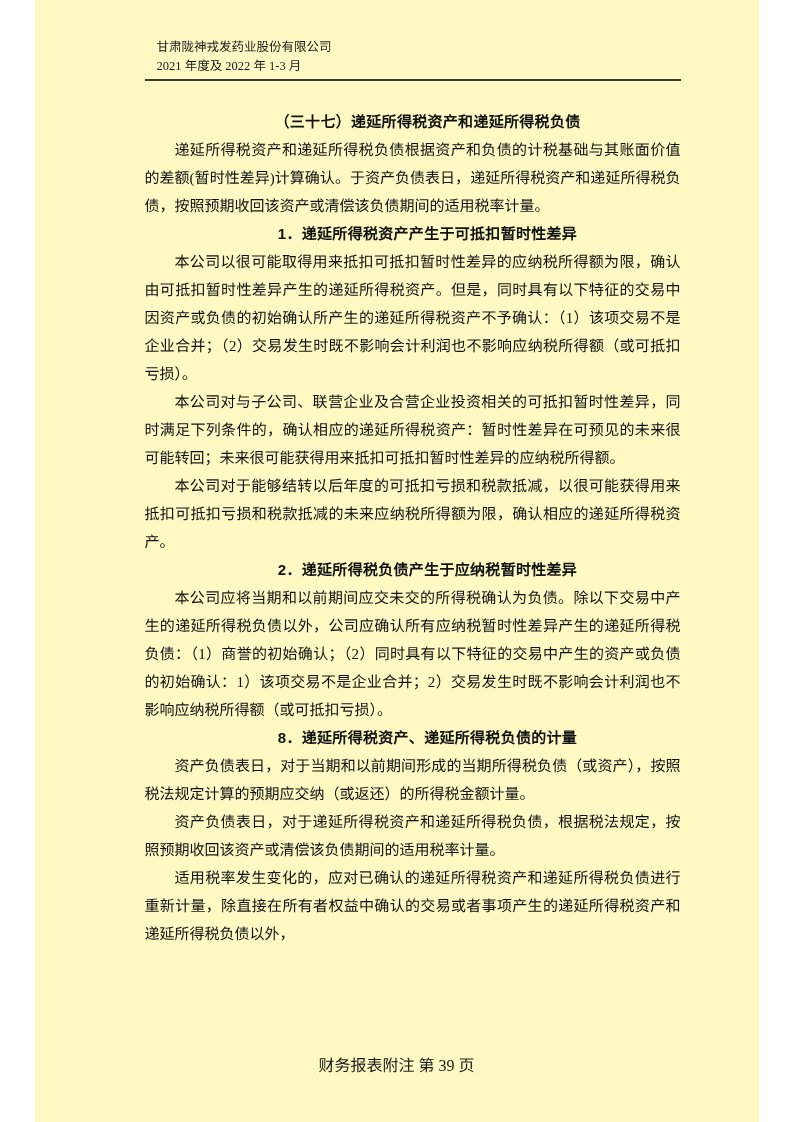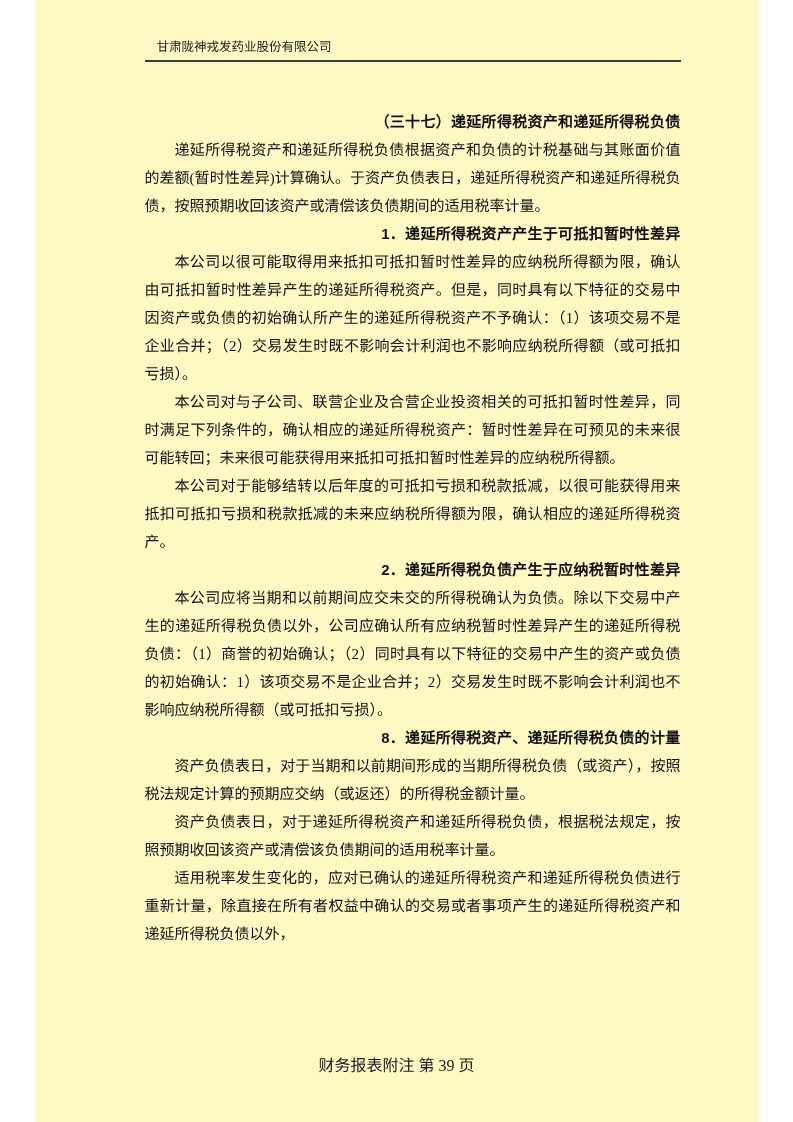--- a/index.html
+++ b/index.html
@@ -51,21 +51,21 @@
     margin: 0;
     text-indent: 2em;
   }
   .doc-content p.plain {
     text-indent: 0;
   }
   .doc-content p.h1,
   .doc-content p.h2 {
     font-family: "Liberation Sans", "DejaVu Sans", sans-serif;
     font-weight: 700;
-    text-align: right;
+    text-align: center;
     letter-spacing: 0.3px;
   }
   .doc-content p.h1 {
     margin-top: 5px;
   }
   
   .doc-footer {
     position: absolute;
     left: 0;
     right: 0;
@@ -76,20 +76,21 @@
     color: #1a1a1a;
   }
 </style>
 </head>
 <body>
 
 <div class="page">
 
   <div class="doc-header">
     <p>甘肃陇神戎发药业股份有限公司</p>
+    <p>2021 年度及 2022 年 1-3 月</p>
   </div>
 
   <div class="doc-content">
     <p class="h1">（三十七）递延所得税资产和递延所得税负债</p>
     <p>递延所得税资产和递延所得税负债根据资产和负债的计税基础与其账面价值的差额(暂时性差异)计算确认。于资产负债表日，递延所得税资产和递延所得税负债，按照预期收回该资产或清偿该负债期间的适用税率计量。</p>
     <p class="h2">1．递延所得税资产产生于可抵扣暂时性差异</p>
     <p>本公司以很可能取得用来抵扣可抵扣暂时性差异的应纳税所得额为限，确认由可抵扣暂时性差异产生的递延所得税资产。但是，同时具有以下特征的交易中因资产或负债的初始确认所产生的递延所得税资产不予确认：（1）该项交易不是企业合并；（2）交易发生时既不影响会计利润也不影响应纳税所得额（或可抵扣亏损）。</p>
     <p>本公司对与子公司、联营企业及合营企业投资相关的可抵扣暂时性差异，同时满足下列条件的，确认相应的递延所得税资产：暂时性差异在可预见的未来很可能转回；未来很可能获得用来抵扣可抵扣暂时性差异的应纳税所得额。</p>
     <p>本公司对于能够结转以后年度的可抵扣亏损和税款抵减，以很可能获得用来抵扣可抵扣亏损和税款抵减的未来应纳税所得额为限，确认相应的递延所得税资产。</p>
     <p class="h2">2．递延所得税负债产生于应纳税暂时性差异</p>

